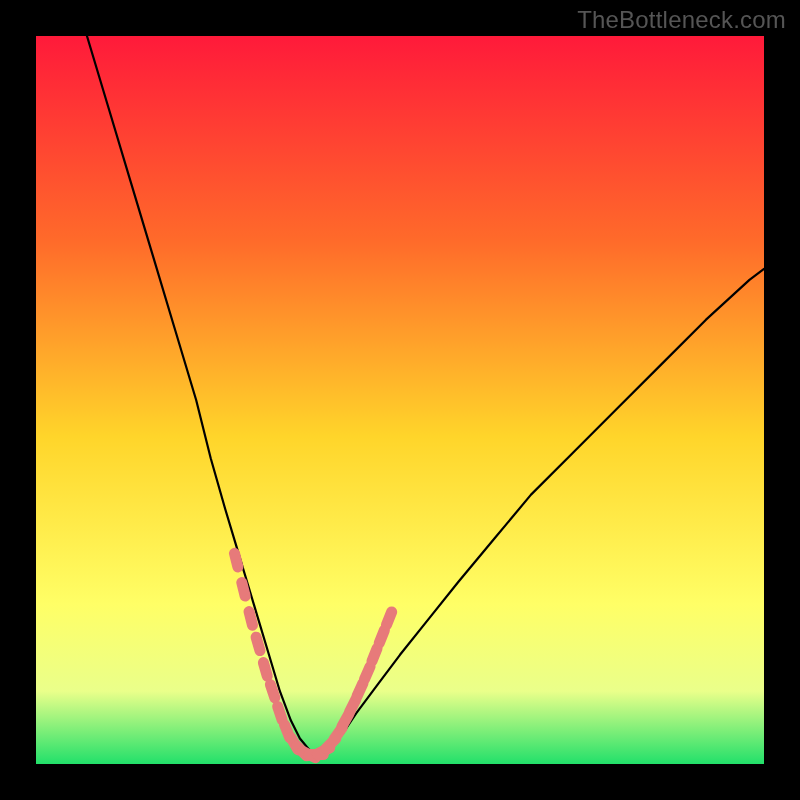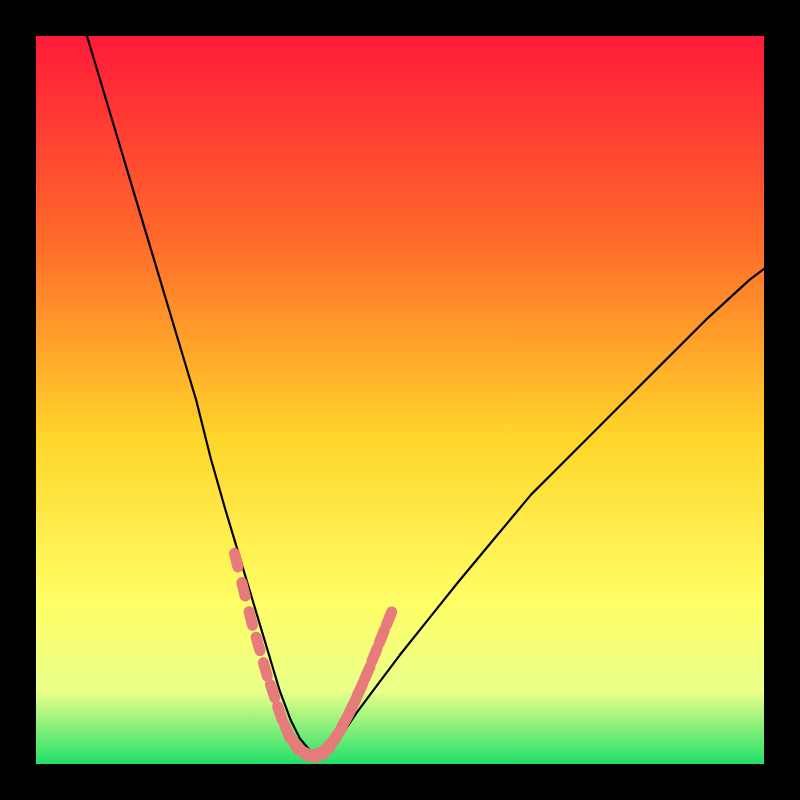--- a/index.html
+++ b/index.html
@@ -34,20 +34,21 @@
     letter-spacing: 0.2px;
     user-select: none;
   }
   svg { display: block; }
 </style>
 </head>
 <body>
 
 <div class="frame">
 
+  <div class="watermark">TheBottleneck.com</div>
 
   <div class="plot">
     <svg id="chart-svg" width="728" height="728" viewBox="0 0 728 728">
       <defs>
         <linearGradient id="bg-grad" x1="0" y1="0" x2="0" y2="1">
           <stop id="g0" offset="0%" stop-color="#ff1a3a"></stop>
           <stop id="g1" offset="28%" stop-color="#ff6a2a"></stop>
           <stop id="g2" offset="55%" stop-color="#ffd52a"></stop>
           <stop id="g3" offset="78%" stop-color="#ffff66"></stop>
           <stop id="g4" offset="90%" stop-color="#eaff8a"></stop>

